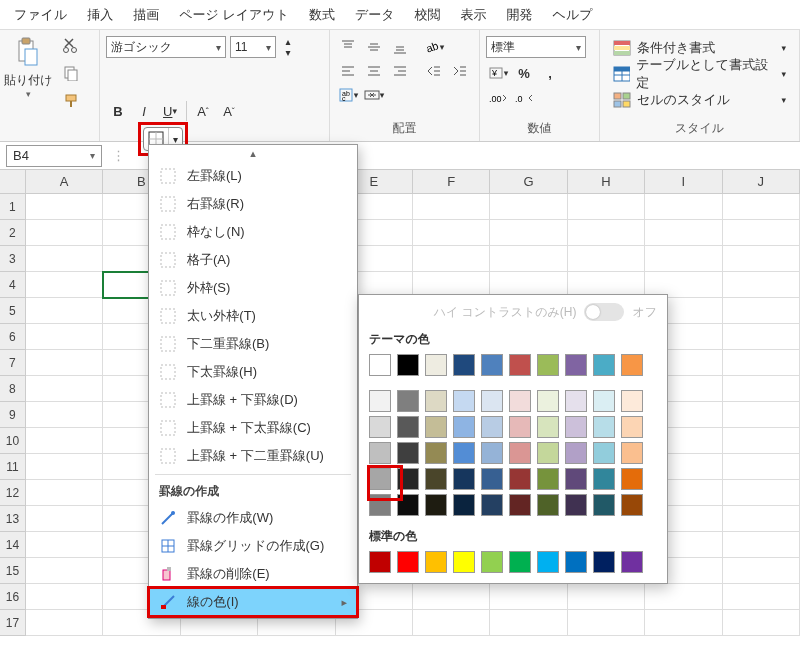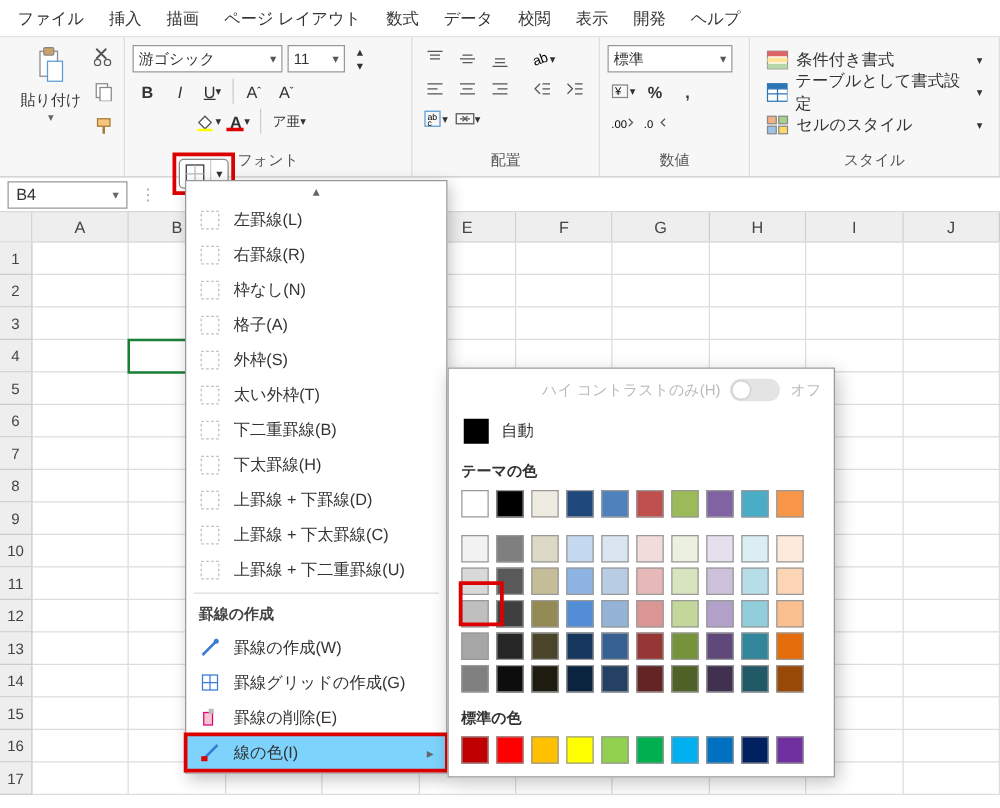--- a/index.html
+++ b/index.html
@@ -7,21 +7,21 @@
 
 
 .menubar { display: flex; align-items: center; height: 30px; padding: 0 4px; border-bottom: 1px solid #ddd; background: #fff; }
 .menubar .tab { padding: 4px 10px; cursor: pointer; }
 .menubar .tab.active { font-weight: bold; }
 .red-box { border: 3px solid #d00; }
 
 
 .ribbon { display: flex; height: 112px; border-bottom: 1px solid #ccc; background: #f7f7f7; position: relative; }
 .ribbon-group { display: flex; flex-direction: column; border-right: 1px solid #ddd; padding: 2px 4px 0 4px; }
-.ribbon-group .controls { flex: 1; display: flex; align-items: flex-start; }
+.ribbon-group .controls { flex: 1; display: flex; align-items: flex-start; gap: 38px; }
 .ribbon-group .label { text-align: center; font-size: 12px; color: #555; padding: 2px 0 4px 0; }
 
 .icon-btn { display: inline-flex; align-items: center; justify-content: center; border: 1px solid transparent; border-radius: 3px; cursor: pointer; background: transparent; }
 
 .font-row1 { display: flex; gap: 4px; align-items: center; margin-bottom: 4px; }
 .font-select { border: 1px solid #999; height: 22px; font-size: 12px; padding: 0 4px; background: #fff; }
 .font-select.name { width: 120px; }
 .font-select.size { width: 46px; }
 .font-row2, .font-row3 { display: flex; gap: 2px; align-items: center; margin-bottom: 2px; }
 .small-ico { width: 24px; height: 22px; }
@@ -87,21 +87,21 @@
   <span class="tab">データ</span>
   <span class="tab">校閲</span>
   <span class="tab">表示</span>
   <span class="tab">開発</span>
   <span class="tab">ヘルプ</span>
 </div>
 
 <div class="ribbon">
 
   <div class="ribbon-group" style="width:100px">
-    <div class="controls" style="flex-direction:column;align-items:flex-end;gap:2px">
+    <div class="controls" style="flex-direction:column;align-items:flex-start;gap:2px">
       <div style="display:flex;gap:6px;align-items:flex-start">
         <div style="display:flex;flex-direction:column;align-items:center">
           <div class="icon-btn" style="width:34px;height:40px">
             <svg width="26" height="30">
                 <rect x="4" y="4" width="14" height="20" fill="#fff" stroke="#888"></rect>
                 <rect x="7" y="1" width="8" height="6" rx="1" fill="#c9a36a" stroke="#888"></rect>
                 <rect x="10" y="12" width="12" height="16" fill="#fff" stroke="#5b9bd5"></rect>
               </svg>
           </div>
           <div style="font-size:12px">貼り付け</div>
@@ -752,24 +752,20 @@
       <span class="sub-arrow">▸</span>
     </div>
   </div>
 
 <div class="color-flyout">
   <div class="hc-row">
     <span>ハイ コントラストのみ(H)</span>
     <div class="toggle"></div>
     <span>オフ</span>
   </div>
-  <div class="auto-row">
-    <div class="auto-sw"></div>
-    <span>自動</span>
-  </div>
   <div class="section-label">テーマの色</div>
   <div class="palette">
       <div class="palette-col">
         <div class="sw" style="background: rgb(255, 255, 255);"></div>
         <div style="height: 6px;"></div>
         <div class="sw" style="background: rgb(242, 242, 242);"></div>
         <div class="sw" style="background: rgb(217, 217, 217);"></div>
         <div class="sw" style="background: rgb(191, 191, 191);"></div>
         <div class="sw" style="background: rgb(166, 166, 166);"></div>
         <div class="sw" style="background: rgb(128, 128, 128);"></div>

